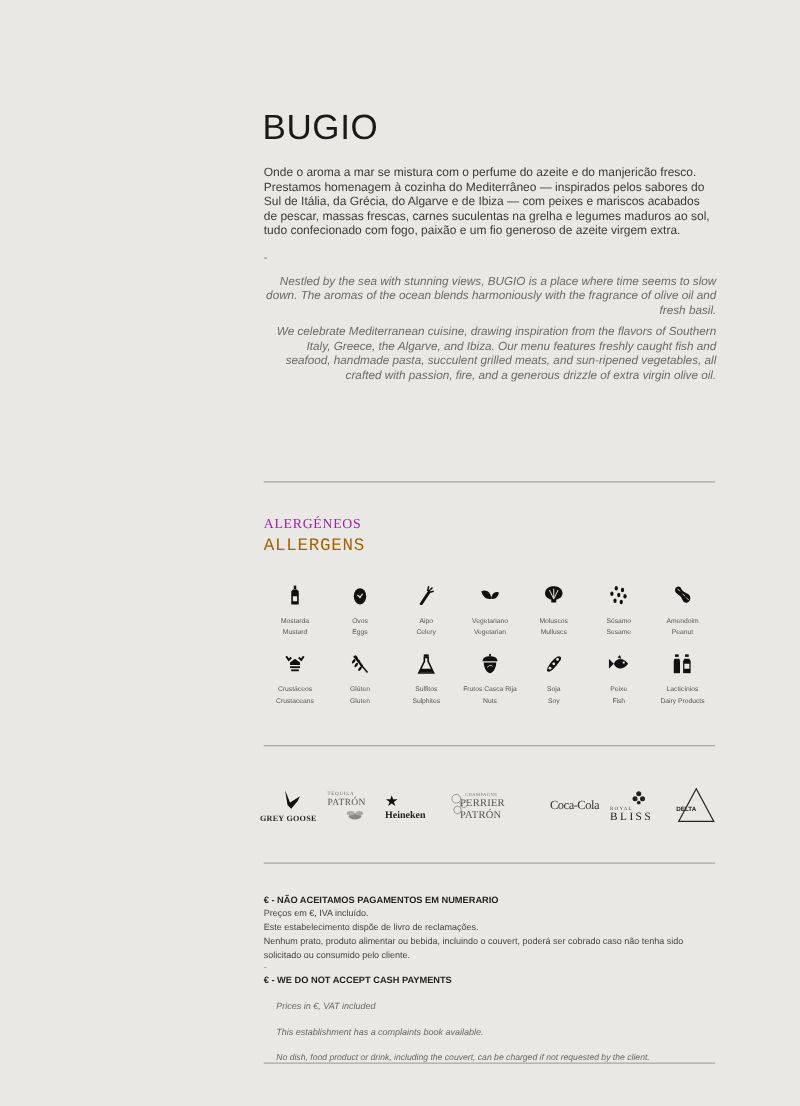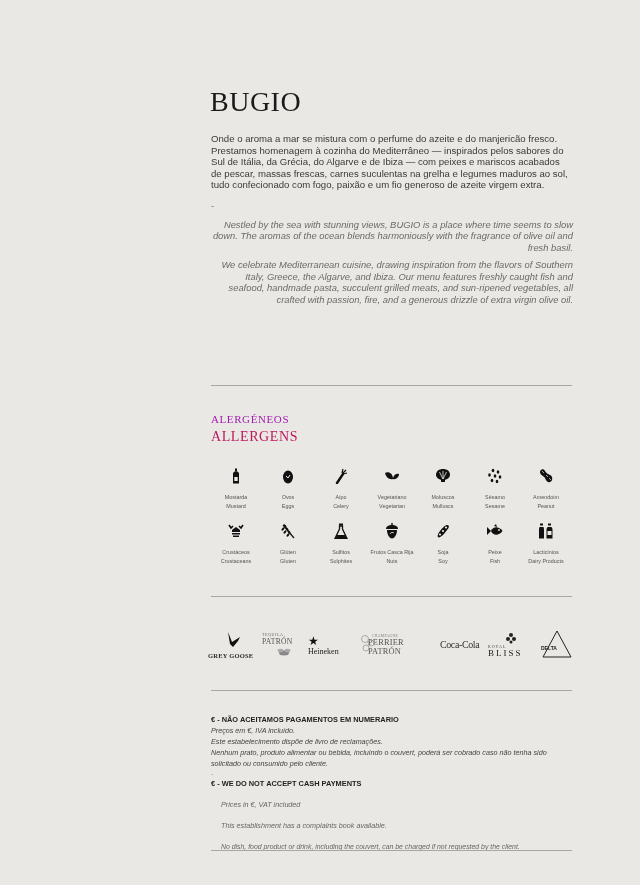--- a/index.html
+++ b/index.html
@@ -17,21 +17,21 @@
     }
     .col {
       position: absolute;
       left: 211px;
       width: 362px;
     }
     .title {
       position: absolute;
       left: 210px;
       top: 86px;
-      font-family: Liberation Serif, serif;
+      font-family: Liberation Sans, sans-serif;
       font-size: 28px;
       letter-spacing: 0.5px;
       color: #1a1a1a;
       font-weight: normal;
       line-height: 32px;
     }
     .pt {
       font-size: 9.6px;
       line-height: 11.5px;
       color: #3a3a3a;
@@ -63,24 +63,24 @@
       font-family: "Liberation Serif", serif;
       font-size: 11px;
       letter-spacing: 0.6px;
       color: #a21caf;
       line-height: 16px;
     }
     .sec-h2 {
       position: absolute;
       left: 211px;
       top: 429px;
-      font-family: Liberation Serif, serif;
+      font-family: Liberation Mono, monospace;
       font-size: 14px;
       letter-spacing: 0.6px;
-      color: #be185d;
+      color: #a16207;
       line-height: 16px;
     }
     .allergen {
       position: absolute;
       width: 52px;
       text-align: center;
     }
     .allergen .ic {
       display: block;
       width: 16px;
@@ -104,21 +104,20 @@
       font-weight: bold;
       color: #222;
       line-height: 11px;
       margin: 0;
     }
     .legal-p {
       font-size: 7.2px;
       color: #444;
       line-height: 11px;
       margin: 0;
-      font-style: italic;
     }
     .legal-e {
       font-size: 7.2px;
       color: #666;
       font-style: italic;
       line-height: 11px;
       margin: 10px;
     }
   </style>
 </head>
@@ -288,21 +287,21 @@
   <div style="font-family:'Liberation Serif',serif;font-size:4px;letter-spacing:0.6px;color:#666;">TEQUILA</div>
   <div style="font-family:'Liberation Serif',serif;font-size:7.6px;color:#555;letter-spacing:0.3px;">PATRÓN</div>
   <svg width="16" height="8" viewBox="0 0 16 8" style="display:block;margin:2px auto 0 auto;">
     <ellipse cx="8" cy="5" rx="5" ry="2.5" fill="#888"></ellipse>
     <ellipse cx="4.5" cy="2.5" rx="3" ry="1.8" fill="#aaa"></ellipse>
     <ellipse cx="11.5" cy="2.5" rx="3" ry="1.8" fill="#aaa"></ellipse>
   </svg>
 </div>
 <div class="brand" style="left:308px; top:636px; width:44px;">
   <div style="font-size:12px;line-height:11px;color:#111;">★</div>
-  <div style="font-family:'Liberation Serif',serif;font-size:8px;font-weight:normal;color:#222;">Heineken</div>
+  <div style="font-family:'Liberation Serif',serif;font-size:8px;font-weight:bold;color:#222;">Heineken</div>
 </div>
 <div class="brand" style="left:358px; top:634px; width:76px;">
   <svg width="16" height="22" viewBox="0 0 16 22" style="position:absolute;left:2px;top:0;">
     <circle cx="5" cy="5" r="3.5" fill="none" stroke="#999" stroke-width="0.8"></circle>
     <circle cx="11" cy="9" r="3" fill="none" stroke="#999" stroke-width="0.8"></circle>
     <circle cx="6" cy="14" r="3" fill="none" stroke="#999" stroke-width="0.8"></circle>
   </svg>
   <div style="font-family:'Liberation Serif',serif;font-size:3.6px;letter-spacing:0.4px;color:#777;padding-left:14px;">CHAMPAGNE</div>
   <div style="font-family:'Liberation Serif',serif;font-size:8.4px;color:#555;padding-left:10px;letter-spacing:0.2px;">PERRIER PATRÓN</div>
 </div>

